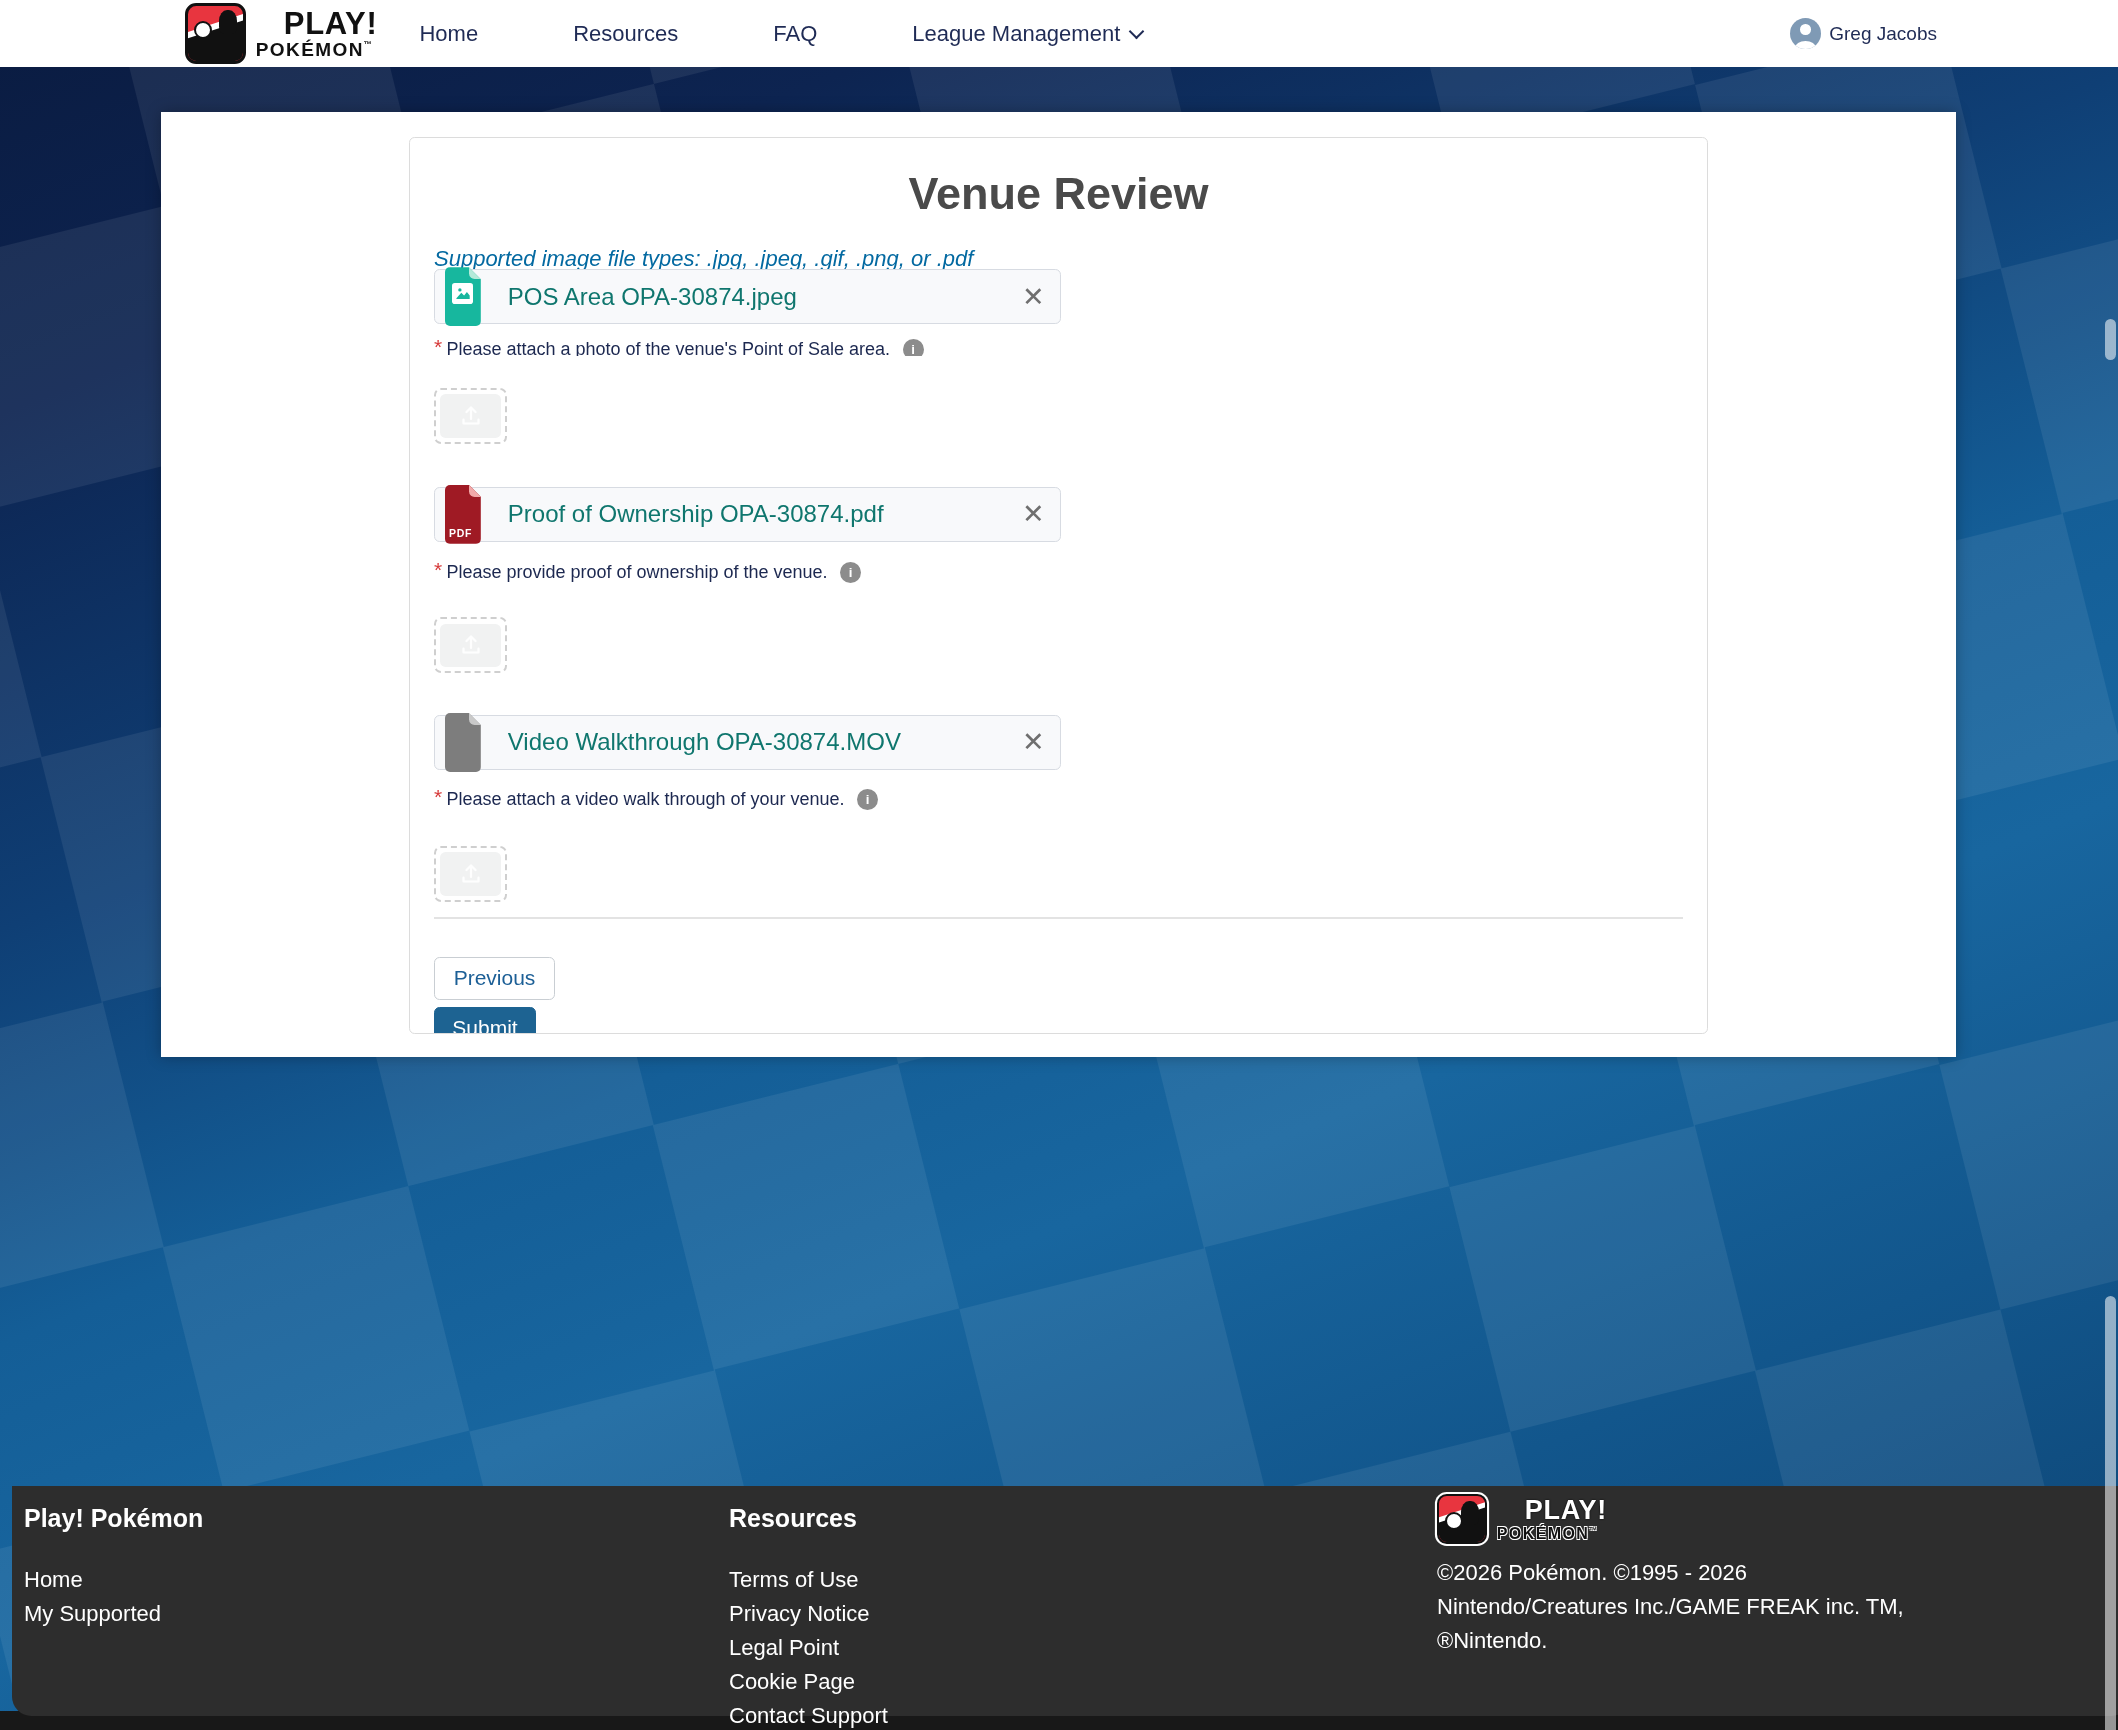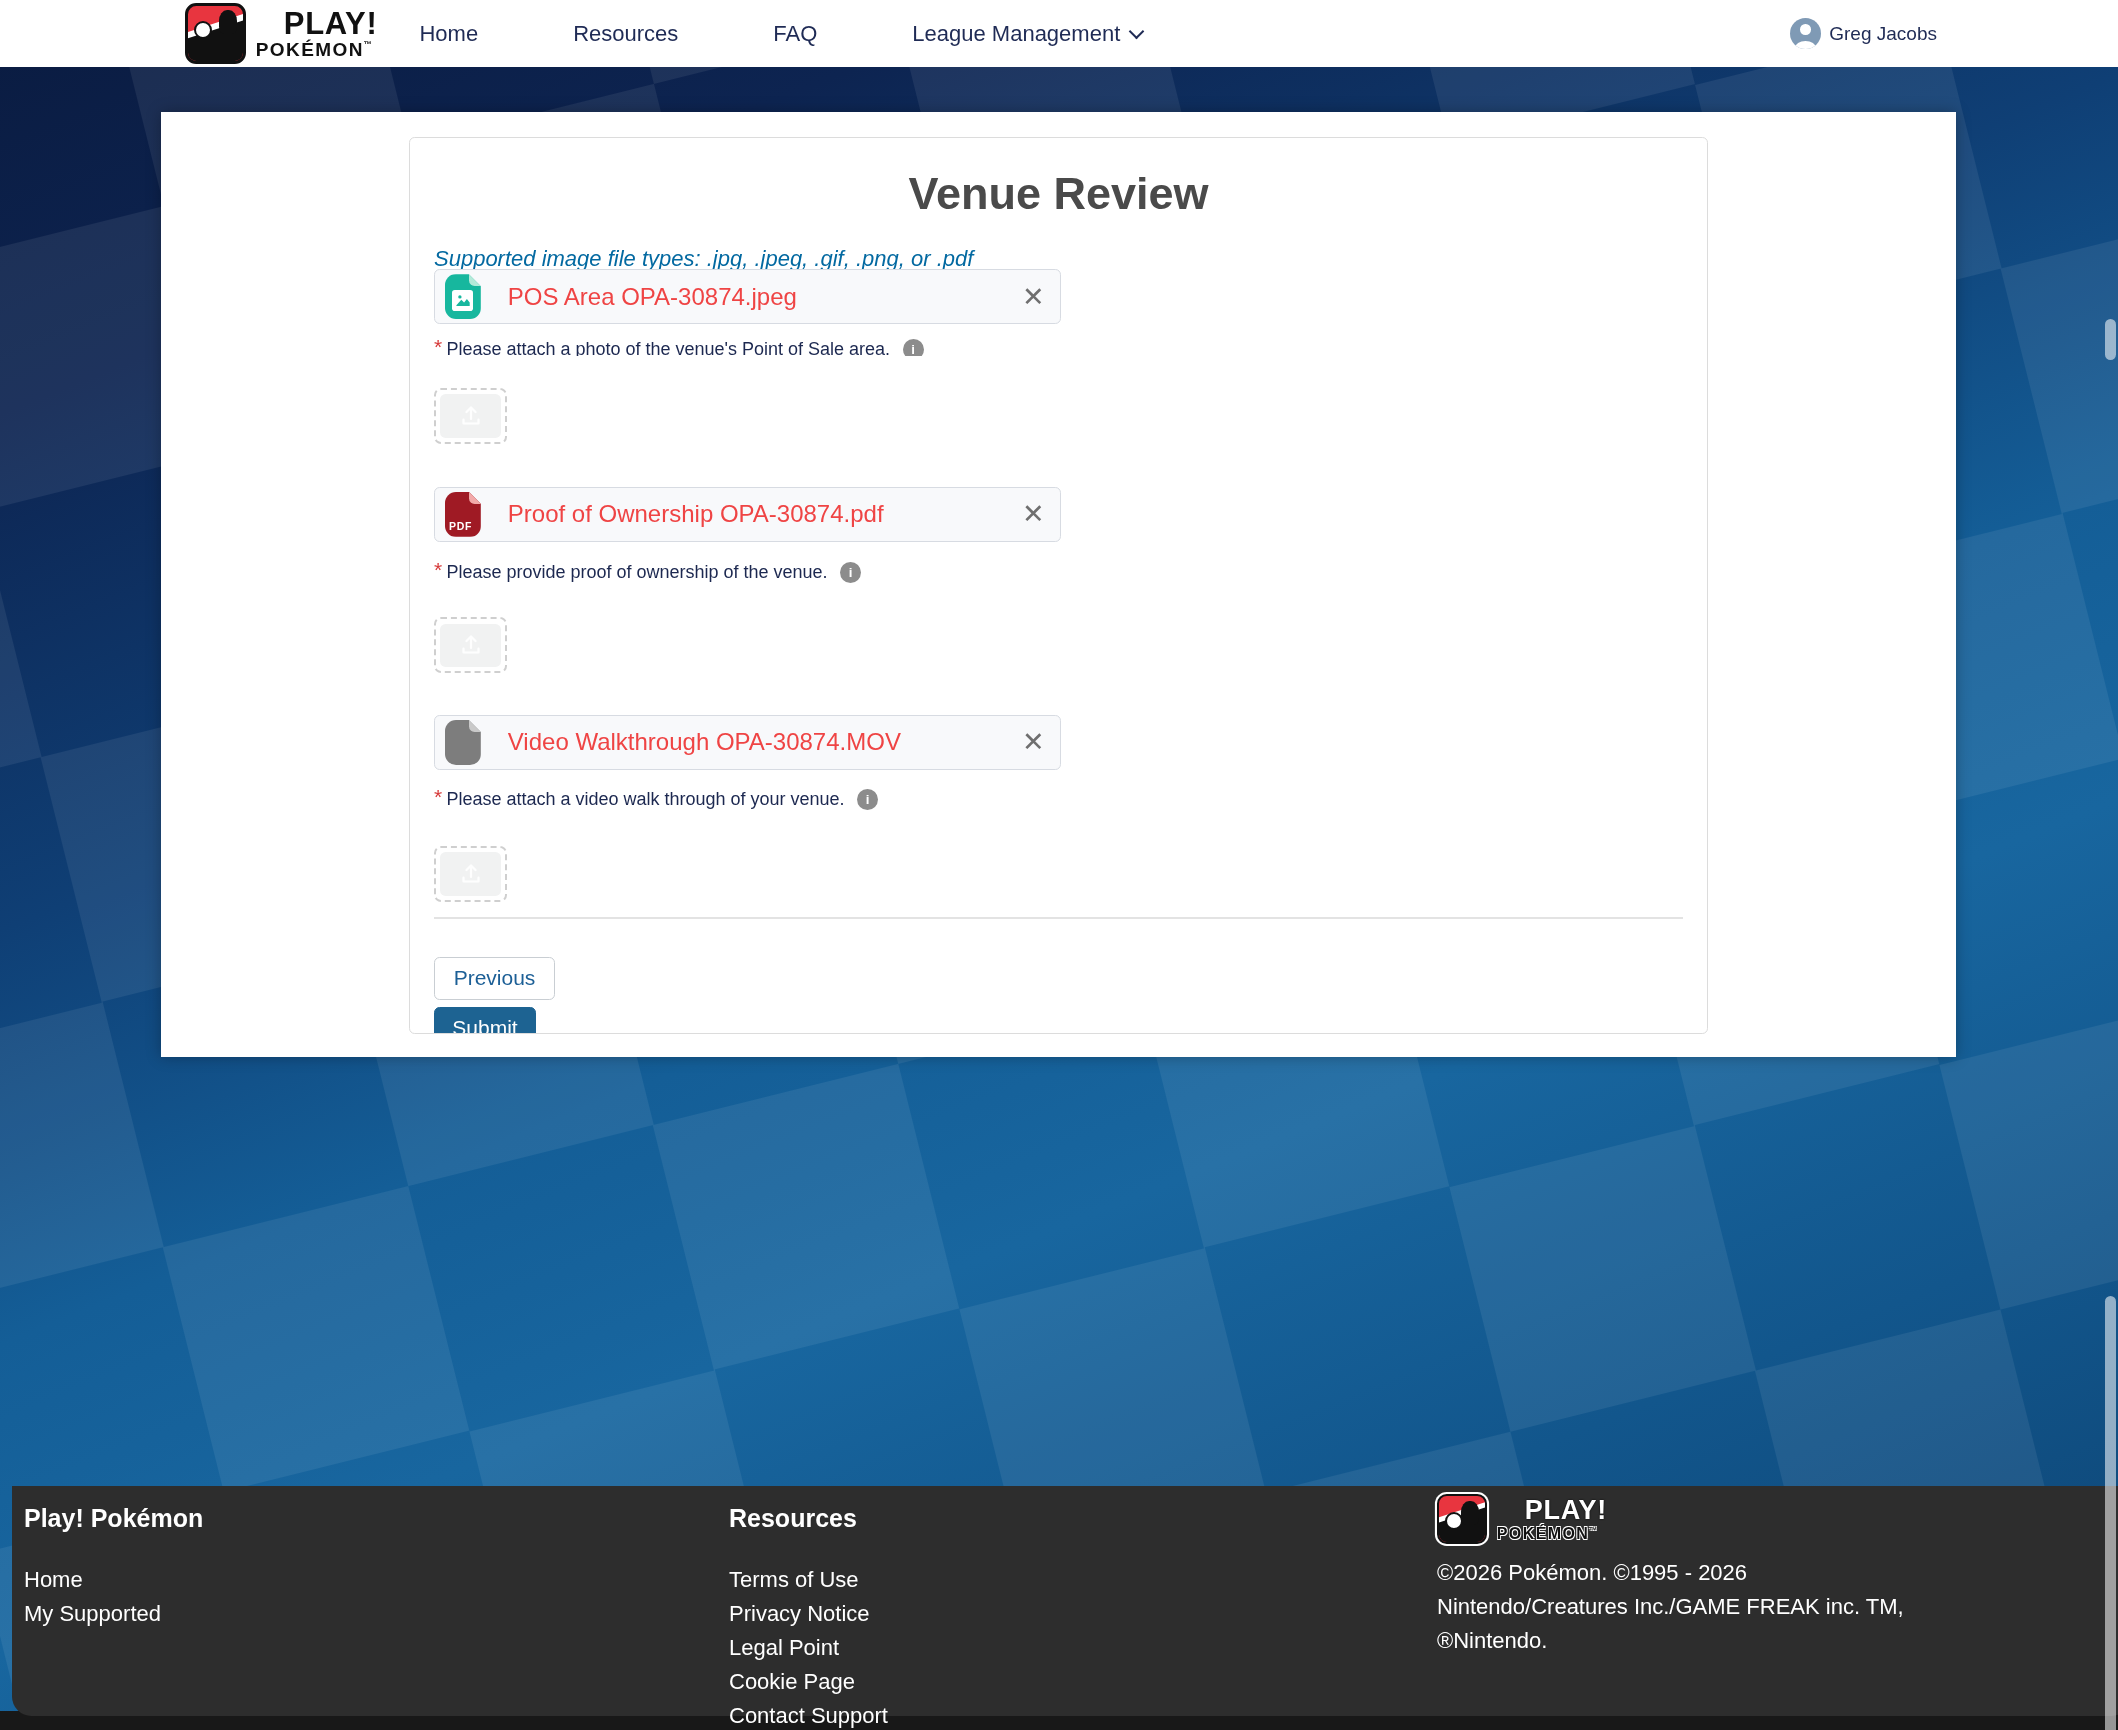--- a/index.html
+++ b/index.html
@@ -44,33 +44,33 @@
   
   .outer-card{position:absolute;left:161px;top:112px;width:1795px;height:945px;background:#ffffff;z-index:4;
     box-shadow:0 0 14px rgba(0,0,0,0.28);}
   .inner-card{position:absolute;left:248px;top:25px;width:1299px;height:897px;background:#fff;
     border:1.4px solid #dcdcdc;border-radius:5.6px;box-sizing:border-box;padding:0 24px;overflow:hidden;}
   .page-title{margin-top:31px;text-align:center;font-size:45px;line-height:49px;color:#4a4a4a;}
   .file-note{margin-top:28px;font-size:22px;line-height:22.4px;font-style:italic;color:#0369a1;}
   
   .chip{margin-top:-1.4px;width:627px;height:55px;background:#f8f9fb;border:1.4px solid #d7dbe2;border-radius:5.6px;
     box-sizing:border-box;display:flex;align-items:center;padding-left:9.8px;position:relative;z-index:2;}
-  .file-icon{width:36px;height:45px;border-radius:11px;position:relative;flex:0 0 auto;
+  .file-icon{width:36px;height:59px;border-radius:5px;position:relative;flex:0 0 auto;
     clip-path:polygon(0 0, calc(100% - 12px) 0, 100% 12px, 100% 100%, 0 100%);}
   .file-icon .fold{position:absolute;top:0;right:0;width:12px;height:12px;border-radius:0 0 0 5.6px;}
   .file-icon.jpeg{background:#17b79e;}
   .file-icon.jpeg .fold{background:#b4ead9;}
   .file-icon.jpeg .thumb{position:absolute;left:7px;top:15.4px;width:21px;height:21px;background:#fff;border-radius:2.8px;
     display:flex;align-items:center;justify-content:center;}
   .file-icon.pdf{background:#9f1a24;}
   .file-icon.pdf .fold{background:#f2a9a9;}
   .file-icon.pdf .badge{position:absolute;left:4.2px;bottom:4.9px;color:#fff;font-size:10.5px;font-weight:bold;letter-spacing:0.7px;}
   .file-icon.mov{background:#7d7d7d;}
   .file-icon.mov .fold{background:#c9c9c9;}
-  .chip .fname{font-size:24px;color:#ef4444;margin-left:27px;white-space:nowrap;}
+  .chip .fname{font-size:24px;color:#0f766e;margin-left:27px;white-space:nowrap;}
   .chip .close{position:absolute;right:15.4px;top:0;height:100%;display:flex;align-items:center;
     font-size:27px;font-weight:300;color:#6f6f6f;cursor:pointer;}
   
   .help{display:flex;align-items:flex-start;}
   .help .req{color:#d63a3a;font-size:21px;line-height:18px;margin-right:4.2px;}
   .help .txt{font-size:18px;line-height:22.4px;color:#1c2850;}
   .help .info{width:21px;height:21px;border-radius:50%;background:#8c8c8c;color:#fff;font-size:13.3px;font-weight:bold;
     display:flex;align-items:center;justify-content:center;margin-left:12.6px;margin-top:0.7px;flex:0 0 auto;cursor:pointer;}
   .help.h1{margin-top:14px;height:18px;overflow:hidden;}
   .help.h2{margin-top:19.6px;height:24px;}

